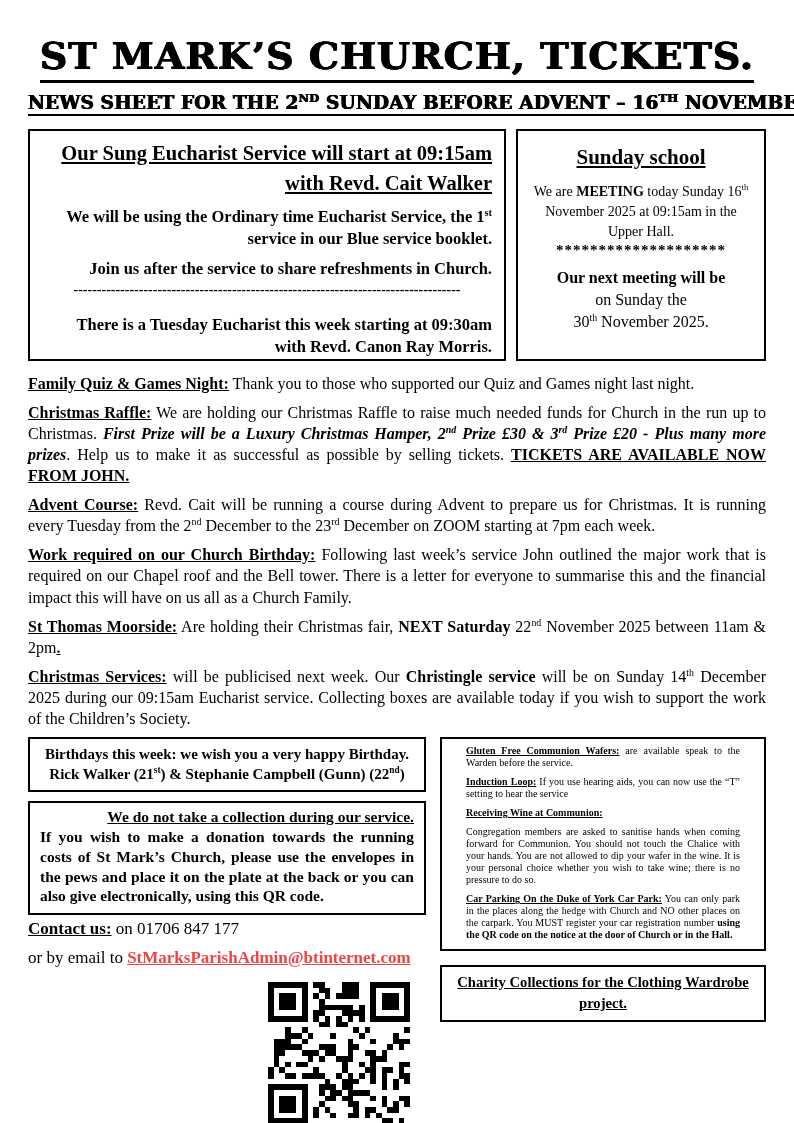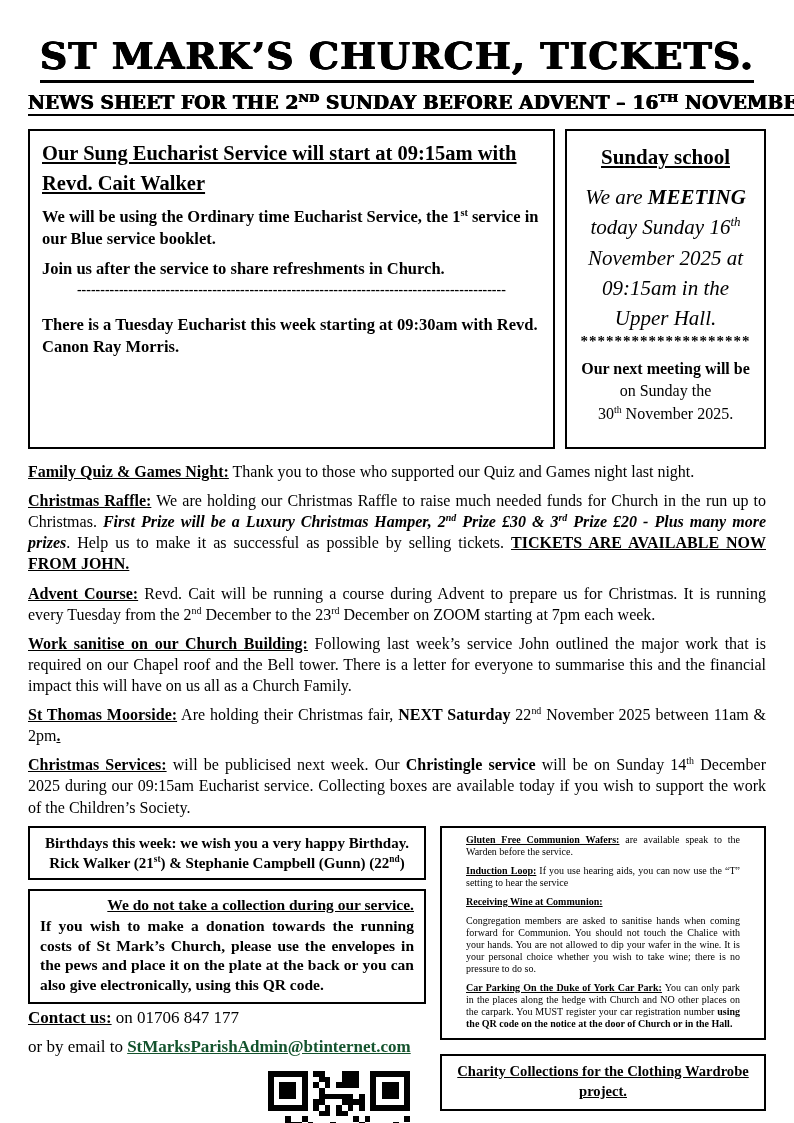--- a/index.html
+++ b/index.html
@@ -20,27 +20,27 @@
   .subtitle{
     display:inline-block;white-space:nowrap;margin-top:9px;
     font-family:"DejaVu Serif",serif;font-weight:700;font-size:18.5px;
     text-transform:uppercase;letter-spacing:0.2px;
     text-shadow:0.5px 0 #000,-0.5px 0 #000;
     border-bottom:2.5px solid #000;padding-bottom:1px;
   }
   
   .top-row{display:flex;gap:10px;margin-top:13px;}
   .box{border:2px solid #000;box-sizing:border-box;background:#fff;}
-  .service-box{width:527px;padding:7px 12px 0;text-align:left;}
+  .service-box{width:478px;padding:7px 12px 0;text-align:right;}
   .service-head{font-size:20.5px;font-weight:700;line-height:1.5;text-decoration:underline;}
   .service-line{font-size:16.5px;font-weight:700;line-height:1.35;margin-top:7px;}
   .dash-line{width:86%;margin:3px auto 0;overflow:hidden;white-space:nowrap;font-size:14px;font-weight:700;line-height:1;}
   .sunday-box{flex:1;padding:10px 8px 22px;text-align:center;}
   .sunday-title{font-size:21px;font-weight:700;text-decoration:underline;margin-top:4px;}
-  .sunday-p{font-size:21px;line-height:1.45;margin-top:12px;font-style:italic;}
+  .sunday-p{font-size:14px;line-height:1.45;margin-top:12px;}
   .stars{font-size:15px;font-weight:700;line-height:1;letter-spacing:1px;}
   .sunday-p2{font-size:16px;line-height:1.4;margin-top:9px;}
   
   .body-text{margin-top:12px;font-size:16px;line-height:1.32;text-align:justify;}
   .body-text .para{margin:0 0 8px;}
   
   .cols{display:flex;gap:14px;margin-top:2px;}
   .col-left{width:398px;display:flex;flex-direction:column;}
   .col-right{flex:1;display:flex;flex-direction:column;}
   .bday-box{padding:5px 6px;text-align:center;font-weight:700;font-size:15px;line-height:1.35;}
@@ -50,21 +50,21 @@
   .email-line{margin-top:9px;font-size:17px;}
   .qr-wrap{width:142px;height:142px;margin:14px 16px 0 auto;}
   .info-box{padding:6px 24px 8px;font-size:10px;line-height:1.2;text-align:justify;}
   .info-box .para{margin:0 0 7px;}
   .info-box .para:last-child{margin-bottom:0;}
   .charity-box{margin-top:14px;padding:5px 6px 7px;text-align:center;font-weight:700;font-size:14.6px;line-height:1.4;}
   
   .b{font-weight:700;}
   .i{font-style:italic;}
   .u{text-decoration:underline;}
-  .link{color:#14532d;}
+  .link{color:#ef4444;}
   sup{font-size:62%;line-height:0;vertical-align:super;}
 </style>
 </head>
 <body>
 
 <div class="page">
 
   <div class="hdr">
     <div>
       <span class="title">ST MARK’S CHURCH, TICKETS.</span>
@@ -91,21 +91,21 @@
         <div>on Sunday the</div>
         <div><span>30</span><sup>th</sup><span> November 2025.</span></div>
       </div>
     </div>
   </div>
 
   <div class="body-text">
     <p class="para"><span class="b u">Family Quiz &amp; Games Night:</span><span>  Thank you to those who supported our Quiz and Games night last night.</span></p>
     <p class="para"><span class="b u">Christmas Raffle:</span><span>  We are holding our Christmas Raffle to raise much needed funds for Church in the run up to Christmas.  </span><span class="b i">First Prize will be a Luxury Christmas Hamper, 2</span><sup class="b i">nd</sup><span class="b i"> Prize £30 &amp; 3</span><sup class="b i">rd</sup><span class="b i"> Prize £20 - Plus many more prizes</span><span>.  Help us to make it as successful as possible by selling tickets.  </span><span class="b u">TICKETS ARE AVAILABLE NOW FROM JOHN.</span></p>
     <p class="para"><span class="b u">Advent Course:</span><span> Revd. Cait will be running a course during Advent to prepare us for Christmas.  It is running every Tuesday from the 2</span><sup>nd</sup><span> December to the 23</span><sup>rd</sup><span> December on ZOOM starting at 7pm each week.</span></p>
-    <p class="para"><span class="b u">Work sanitise on our Church Building:</span><span> Following last week’s service John outlined the major work that is required on our Chapel roof and the Bell tower.  There is a letter for everyone to summarise this and the financial impact this will have on us all as a Church Family.</span></p>
+    <p class="para"><span class="b u">Work required on our Church Birthday:</span><span> Following last week’s service John outlined the major work that is required on our Chapel roof and the Bell tower.  There is a letter for everyone to summarise this and the financial impact this will have on us all as a Church Family.</span></p>
     <p class="para"><span class="b u">St Thomas Moorside:</span><span>  Are holding their Christmas fair, </span><span class="b">NEXT Saturday</span><span> 22</span><sup>nd</sup><span> November 2025 between 11am &amp; 2pm</span><span class="b u">.</span></p>
     <p class="para"><span class="b u">Christmas Services:</span><span> will be publicised next week.  Our </span><span class="b">Christingle service</span><span> will be on Sunday 14</span><sup>th</sup><span> December 2025 during our 09:15am Eucharist service.  Collecting boxes are available today if you wish to support the work of the Children’s Society.</span></p>
   </div>
 
   <div class="cols">
 
     <div class="col-left">
       <div class="box bday-box">
         <div>Birthdays this week: we wish you a very happy Birthday.</div>
         <div><span>Rick Walker (21</span><sup>st</sup><span>) &amp; Stephanie Campbell (Gunn) (22</span><sup>nd</sup><span>)</span></div>

